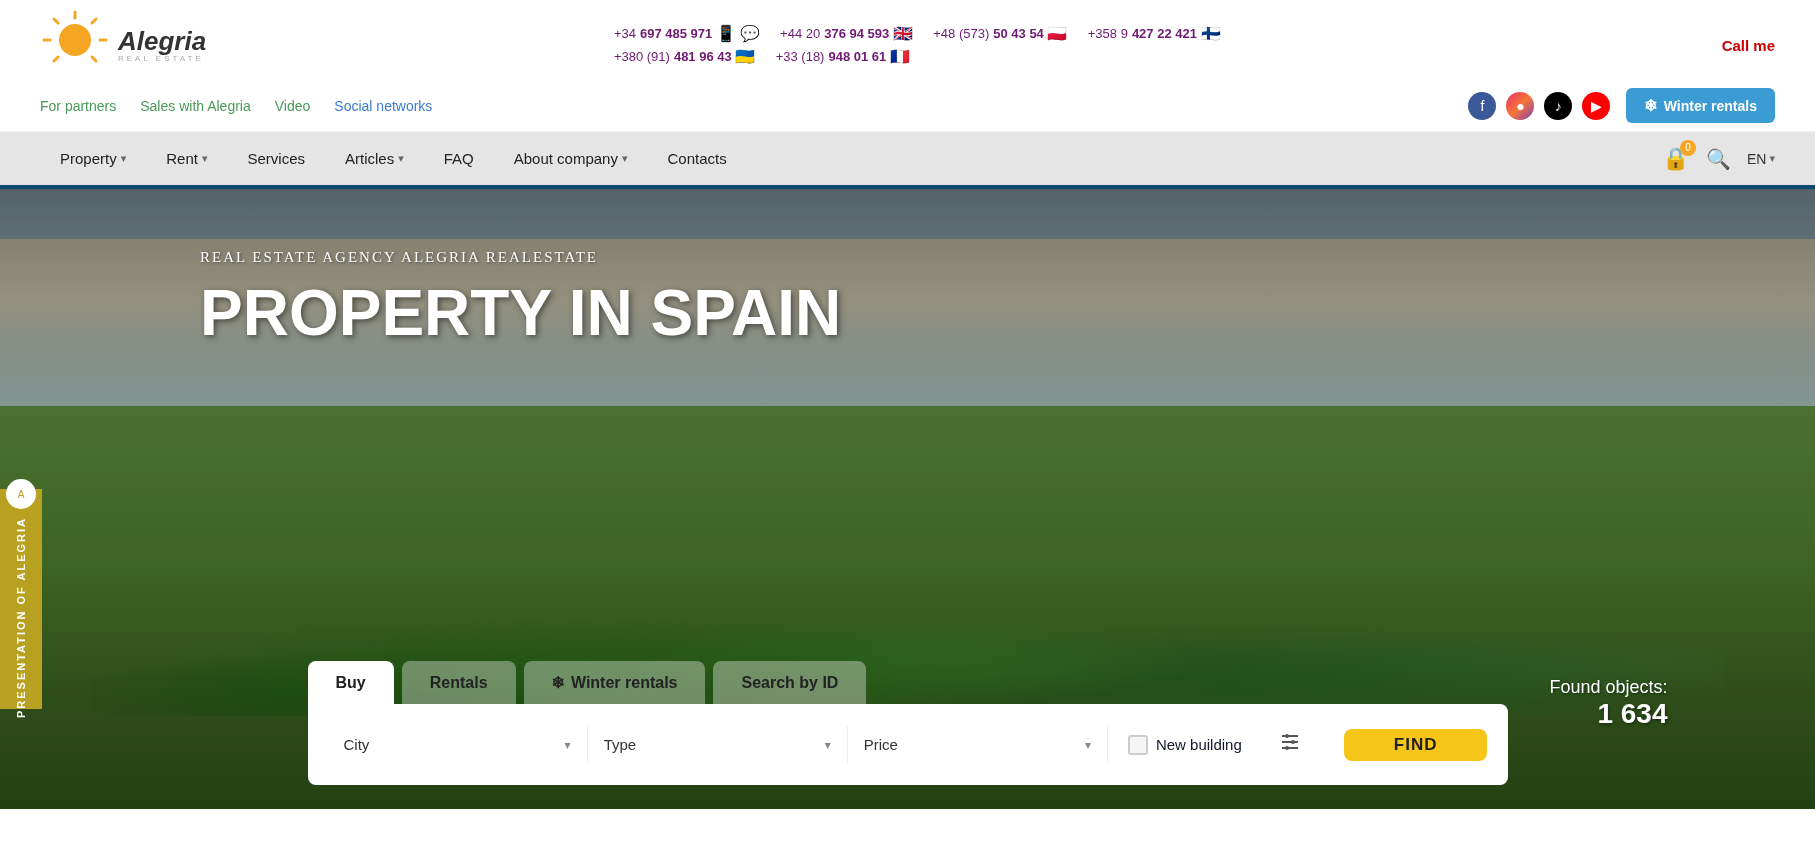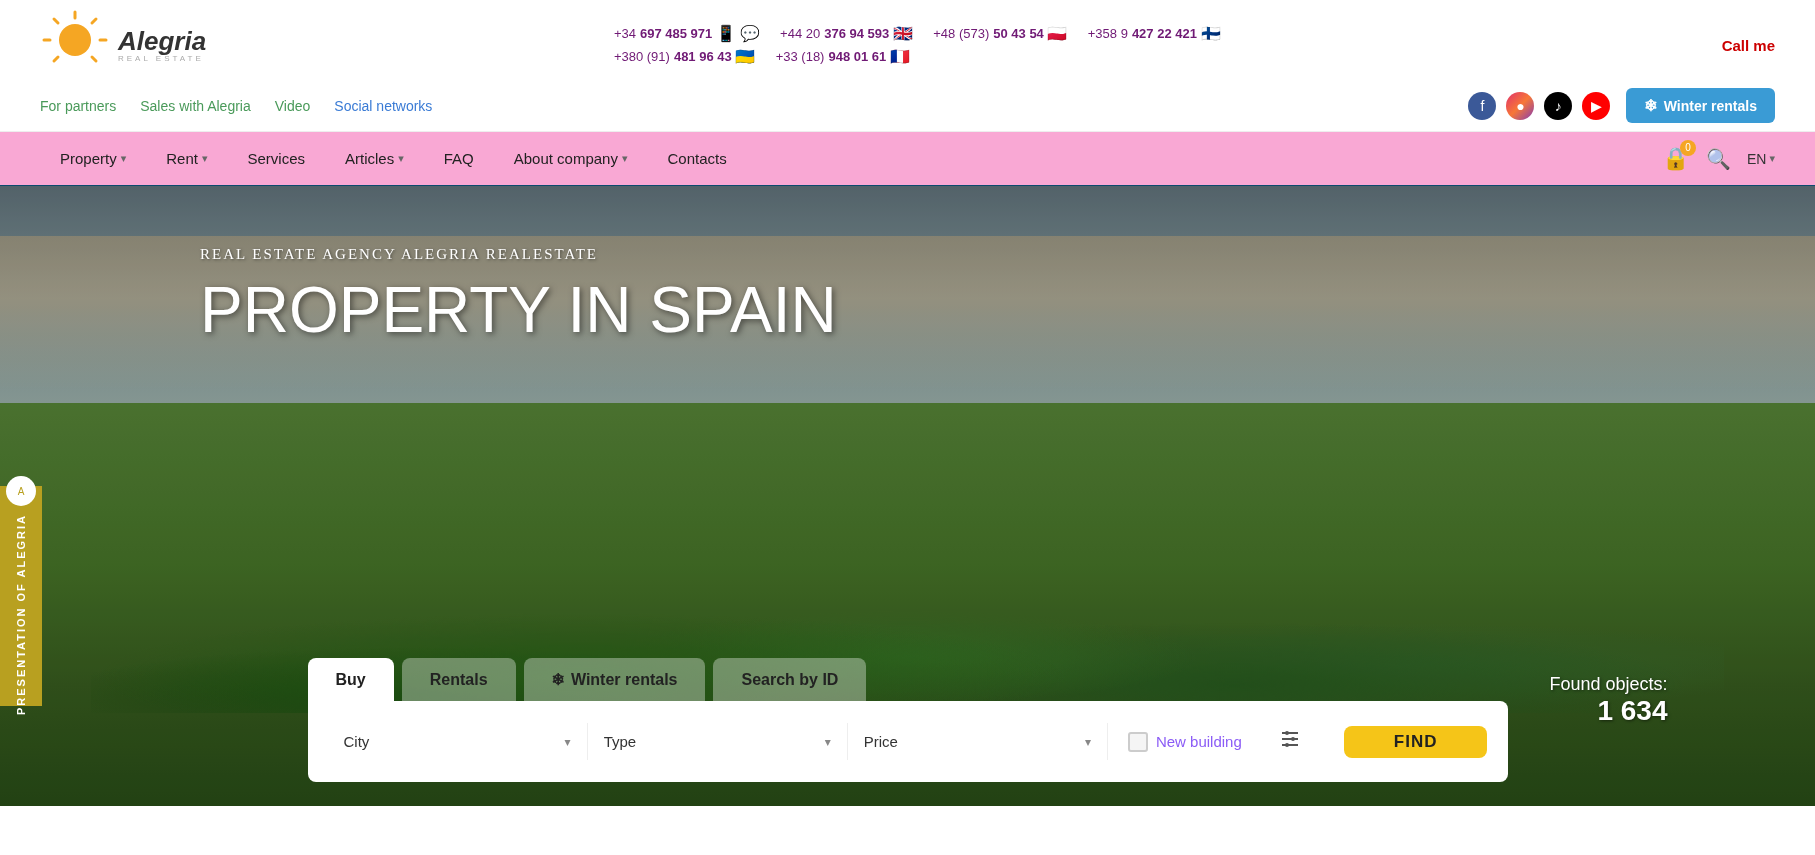--- a/index.html
+++ b/index.html
@@ -54,23 +54,23 @@
       align-items: center;
       gap: 6px;
       font-weight: bold;
     }
     .snowflake { font-size: 16px; }
 
     
     .main-nav {
       display: flex;
       align-items: center;
-      background: #f9a8d4;
+      background: #e5e5e5;
       padding: 0 40px;
-      border-bottom: 1px solid #0c4a6e;
+      border-bottom: 4px solid #0c4a6e;
       gap: 0;
     }
     .main-nav-item {
       padding: 18px 20px;
       font-size: 15px;
       font-weight: 500;
       color: #222;
       cursor: pointer;
       display: flex;
       align-items: center;
@@ -135,21 +135,21 @@
       font-size: 15px;
       letter-spacing: 2px;
       text-transform: uppercase;
       margin-bottom: 12px;
       text-shadow: 1px 1px 3px rgba(0,0,0,0.5);
       font-family: Liberation Serif, serif;
     }
     .hero-title {
       color: #fff;
       font-size: 64px;
-      font-weight: 400;
+      font-weight: 700;
       text-transform: uppercase;
       line-height: 1.1;
       text-shadow: 2px 2px 6px rgba(0,0,0,0.5);
       margin-bottom: 40px;
     }
 
     
     .side-presentation {
       position: absolute;
       left: 0;
@@ -221,21 +221,21 @@
       cursor: pointer;
     }
     .search-dropdown .dd-arrow { color: #888; font-size: 12px; }
 
     .new-building-check {
       display: flex;
       align-items: center;
       gap: 8px;
       padding: 10px 20px;
       font-size: 15px;
-      color: #8b5cf6;
+      color: #0f172a;
       cursor: pointer;
       white-space: nowrap;
     }
     .checkbox-square {
       width: 20px;
       height: 20px;
       border: 2px solid #ccc;
       border-radius: 3px;
       background: #f5f5f5;
     }

